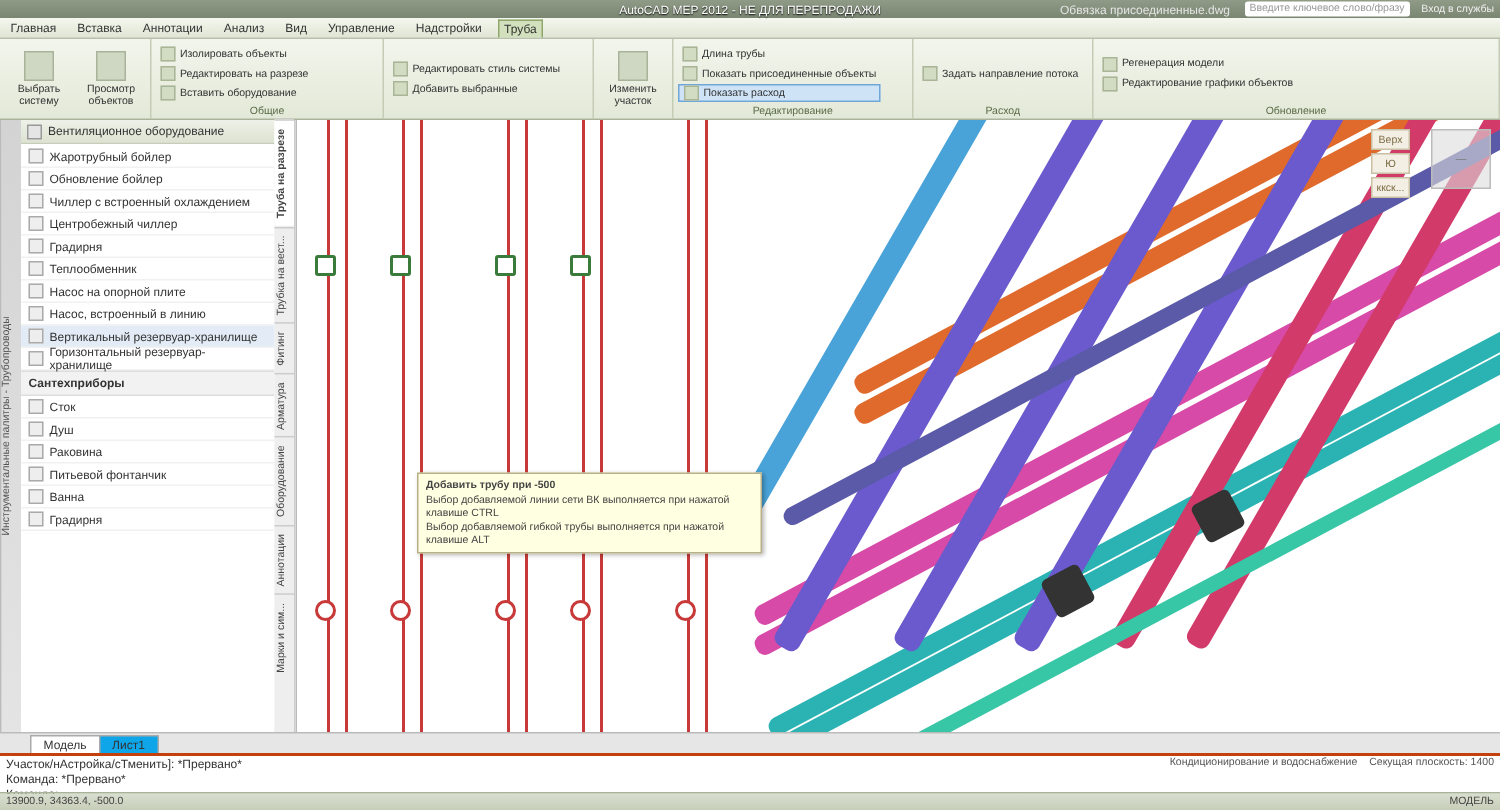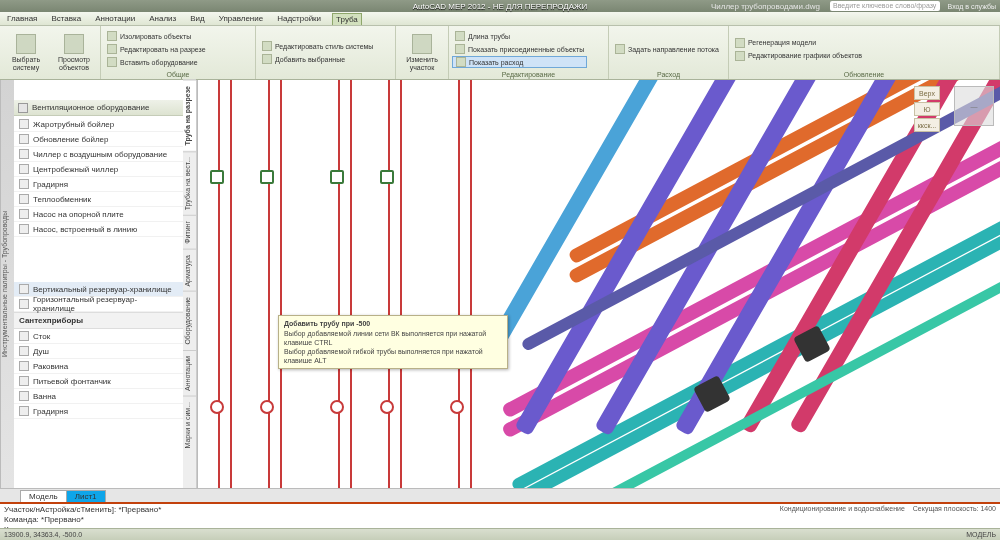--- a/index.html
+++ b/index.html
@@ -32,25 +32,25 @@
   
   .main { display:flex; height: calc(540px - 12px - 14px - 54px - 38px - 14px); }
 
   
   .palette { width:198px; background:#f6f6f6; border-right:1px solid #bbb; display:flex; }
   .palette-strip { width:14px; background:linear-gradient(#e4e4e4,#d3d3d3); border-right:1px solid #bbb; writing-mode:vertical-rl; transform:rotate(180deg); font-size:7px; color:#555; text-align:center; padding:4px 0; }
   .palette-tabs { width:14px; background:#eee; border-right:1px solid #ccc; display:flex; flex-direction:column; }
   .palette-tab { flex:0 0 auto; writing-mode:vertical-rl; transform:rotate(180deg); font-size:7px; padding:5px 1px; border-bottom:1px solid #ccc; color:#444; text-align:center; }
   .palette-tab.active { background:#fff; font-weight:bold; }
   .palette-body { flex:1; background:#fff; overflow:hidden; }
-  .palette-head { height:16px; background:linear-gradient(#eef1e8,#dde3d1); border-bottom:1px solid #c5ccb8; display:flex; align-items:center; padding:0 4px; font-size:8px; gap:4px;margin-top:20px; }
+  .palette-head { height:16px; background:linear-gradient(#eef1e8,#dde3d1); border-bottom:1px solid #c5ccb8; display:flex; align-items:center; padding:0 4px; font-size:8px; gap:4px; }
   .palette-list { padding:1px 0; }
   .palette-item { display:flex; align-items:center; gap:4px; height:15px; padding:0 5px; font-size:8px; color:#333; border-bottom:1px solid #f1f1f1; }
   .palette-item .ic { width:10px; height:10px; border:1px solid #aaa; background:#eee; flex-shrink:0; }
-  .palette-item.sel { background:#e3ecf6;margin-top:45px; }
+  .palette-item.sel { background:#e3ecf6; }
   .palette-section { font-size:8px; font-weight:bold; padding:3px 5px; background:#f2f2f2; border-top:1px solid #ddd; border-bottom:1px solid #ddd; }
 
   
   .canvas-wrap { flex:1; background:#fff; position:relative; overflow:hidden; }
   .viewcube { position:absolute; top:6px; right:6px; width:40px; height:40px; background:rgba(220,220,220,.6); border:1px solid #bbb; display:flex; align-items:center; justify-content:center; font-size:7px; color:#777; }
   .nav-badges { position:absolute; top:6px; right:60px; display:flex; flex-direction:column; gap:2px; }
   .nav-badges div { width:26px; height:14px; background:#f4efe4; border:1px solid #c9c0a4; font-size:7px; display:flex; align-items:center; justify-content:center; color:#7a6c44; }
 
   
   .schematic { position:absolute; left:0; top:0; width:300px; height:100%; }
@@ -79,21 +79,21 @@
   .cmdwrap .status { position:absolute; right:4px; top:1px; font-size:7px; color:#555; display:flex; gap:8px; }
 
   
   .statusbar { position:absolute; bottom:0; left:0; right:0; height:12px; background:linear-gradient(#d9dfcf,#c6ceb9); border-top:1px solid #a9b39a; font-size:7px; color:#444; display:flex; align-items:center; padding:0 4px; justify-content:space-between; }
 </style>
 </head>
 <body>
 
 <div class="titlebar">
   <span class="app">AutoCAD MEP 2012 - НЕ ДЛЯ ПЕРЕПРОДАЖИ</span>
-  <span class="file">Чиллер трубопроводами.dwg</span>
+  <span class="file">Обвязка присоединенные.dwg</span>
   <div class="search">Введите ключевое слово/фразу</div>
   <span class="login">Вход в службы</span>
 </div>
 
 <div class="menubar">
   <span>Главная</span>
   <span>Вставка</span>
   <span>Аннотации</span>
   <span>Анализ</span>
   <span>Вид</span>
@@ -218,21 +218,21 @@
         <div class="palette-item">
             <div class="ic"></div>
             <span>Жаротрубный бойлер</span>
           </div>
         <div class="palette-item">
             <div class="ic"></div>
             <span>Обновление бойлер</span>
           </div>
         <div class="palette-item">
             <div class="ic"></div>
-            <span>Чиллер с воздушным оборудование</span>
+            <span>Чиллер с встроенный охлаждением</span>
           </div>
         <div class="palette-item">
             <div class="ic"></div>
             <span>Центробежный чиллер</span>
           </div>
         <div class="palette-item">
             <div class="ic"></div>
             <span>Градирня</span>
           </div>
         <div class="palette-item">

